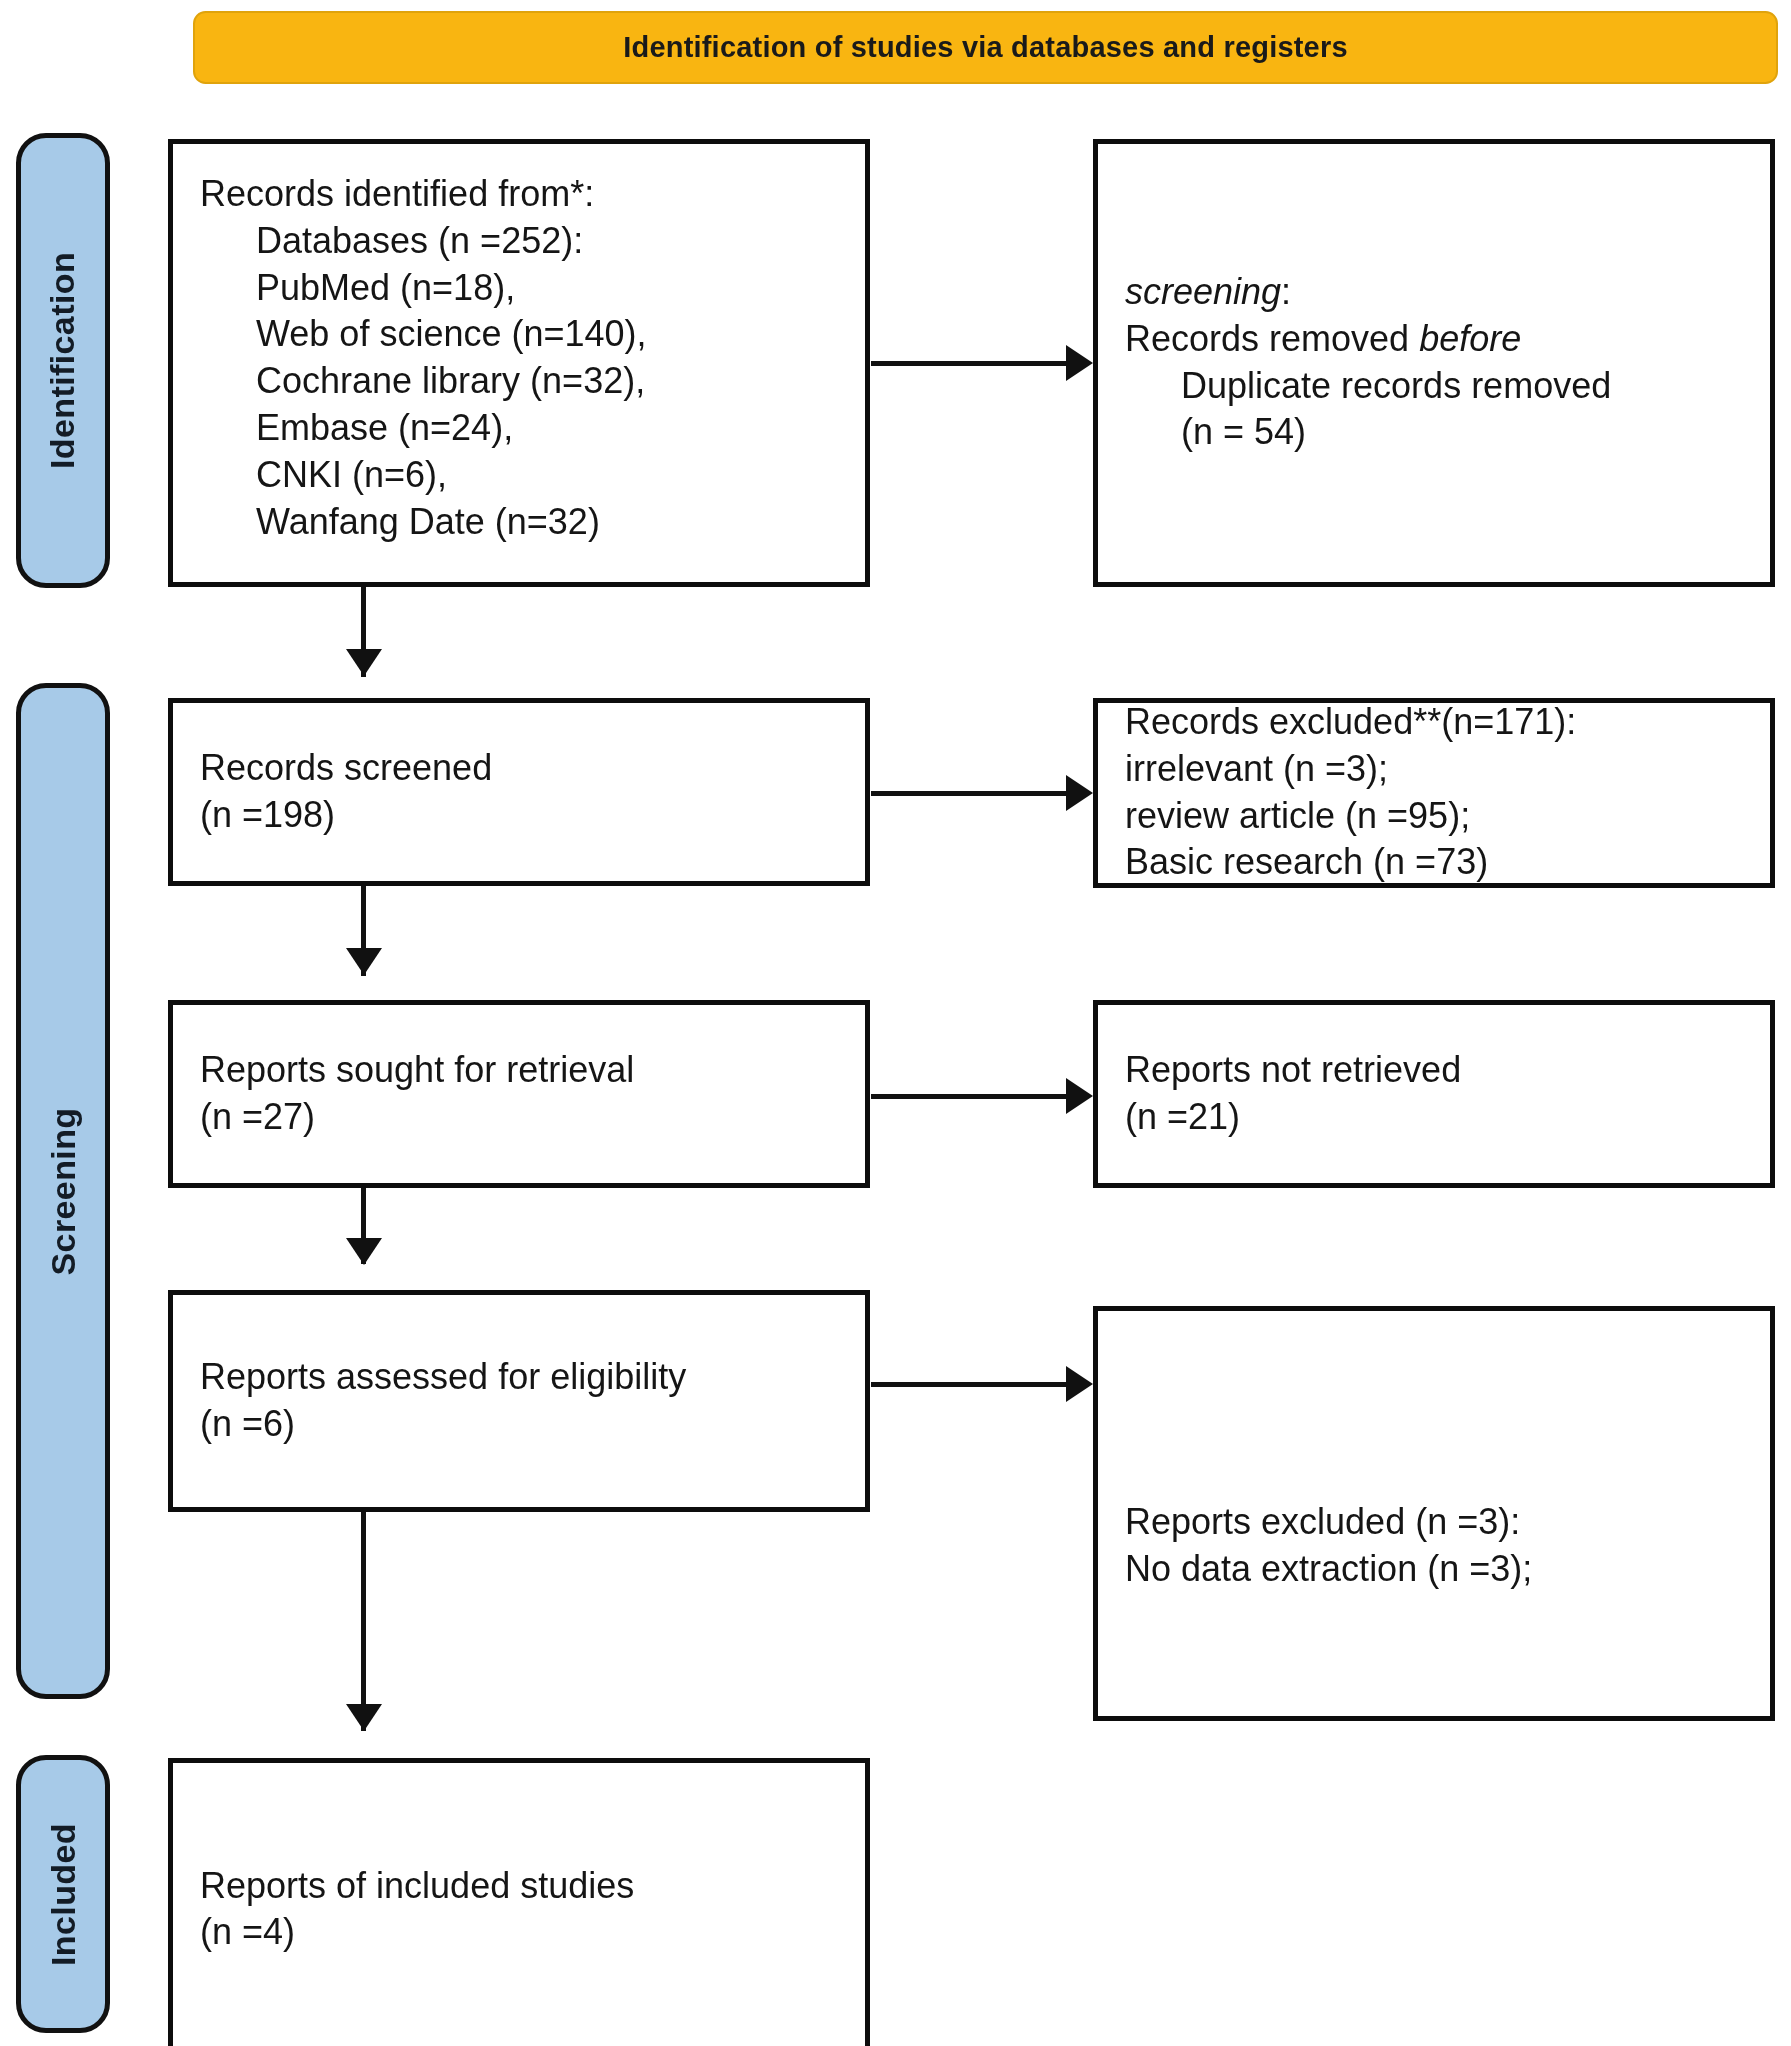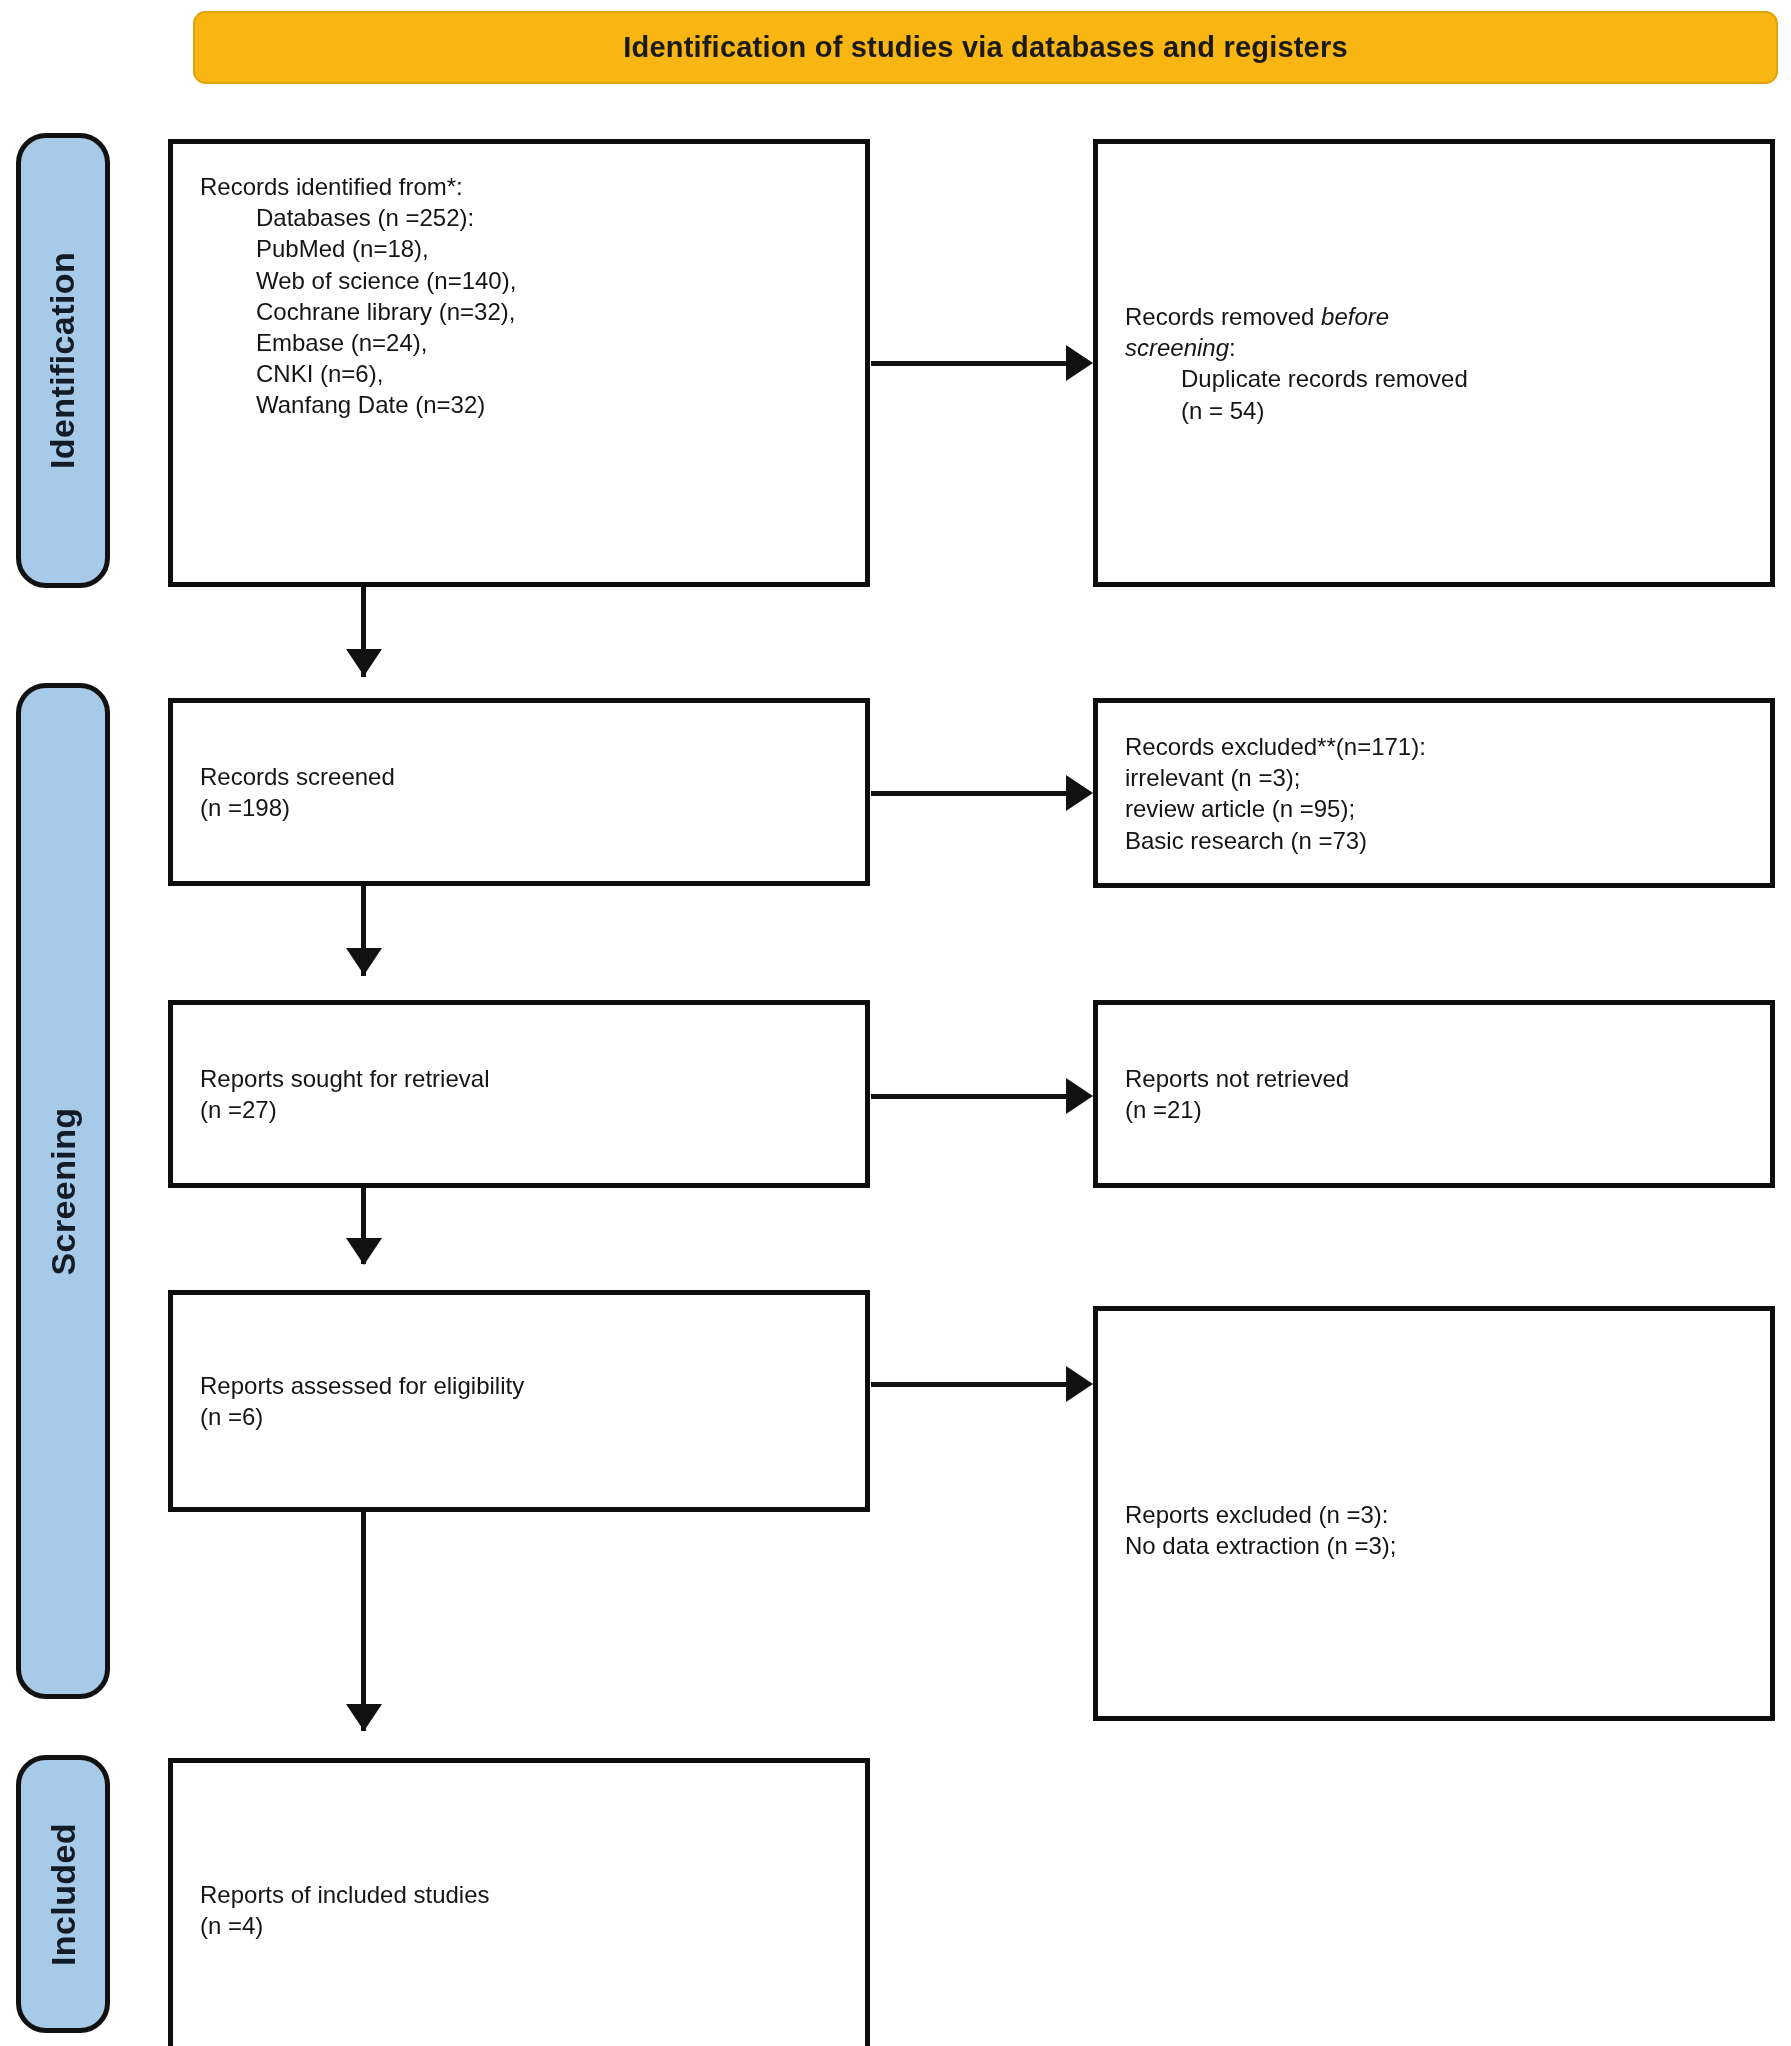--- a/index.html
+++ b/index.html
@@ -67,21 +67,21 @@
   .box {
     position: absolute;
     background: #ffffff;
     border: 5.4px solid #0d0d0d;
     padding: 0;
   }
   .box-inner {
     position: absolute;
     left: 27px;
     right: 16px;
-    font-size: 24px;
+    font-size: 36px;
     line-height: 1.30;
     color: #151515;
   }
   .box-inner.v-center { top: 50%; transform: translateY(-50%); }
   .box-inner.v-top    { top: 27px; }
   .indent-1 { padding-left: 56px; }
   .ital { font-style: italic; }
 
   
   #box-identified { left: 168px; top: 139px;  width: 702px; height: 448px; }
@@ -171,22 +171,22 @@
       <div class="indent-1">Web of science (n=140),</div>
       <div class="indent-1">Cochrane library (n=32),</div>
       <div class="indent-1">Embase (n=24),</div>
       <div class="indent-1">CNKI (n=6),</div>
       <div class="indent-1">Wanfang Date (n=32)</div>
     </div>
   </div>
 
   <div class="box" id="box-removed">
     <div class="box-inner v-center">
+      <div><span class="ital">screening</span><span>:</span></div>
       <div><span>Records removed </span><span class="ital">before</span></div>
-      <div><span class="ital">screening</span><span>:</span></div>
       <div class="indent-1">Duplicate records removed</div>
       <div class="indent-1">(n = 54)</div>
     </div>
   </div>
 
   <div class="box" id="box-screened">
     <div class="box-inner v-center">
       <div>Records screened</div>
       <div>(n =198)</div>
     </div>

